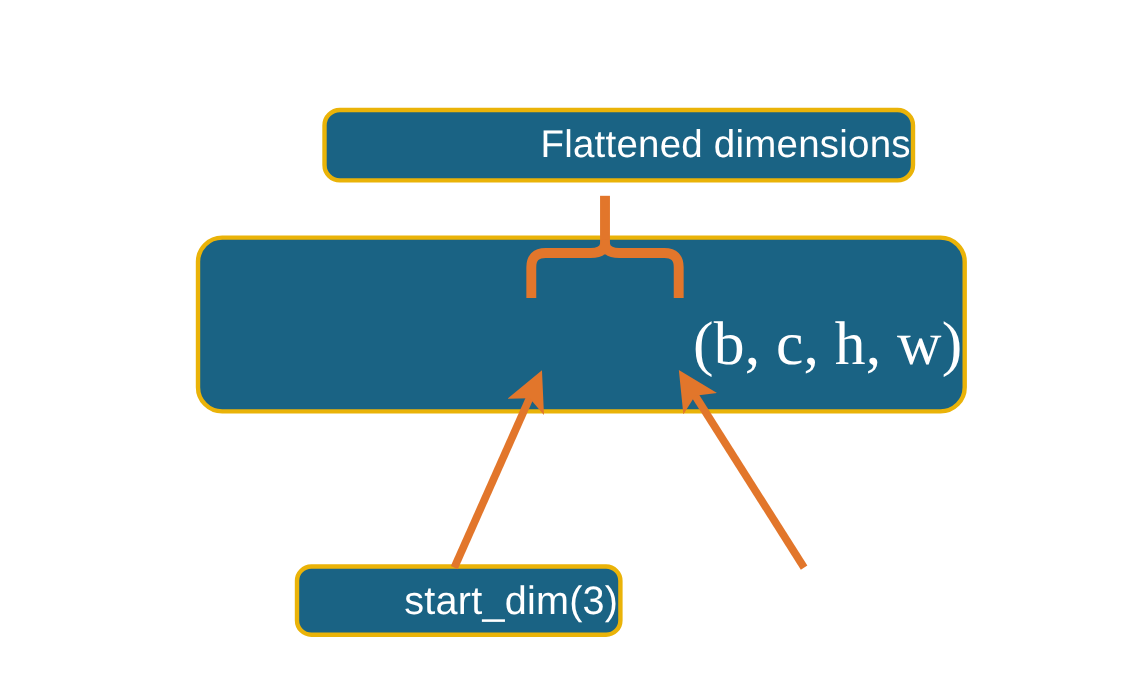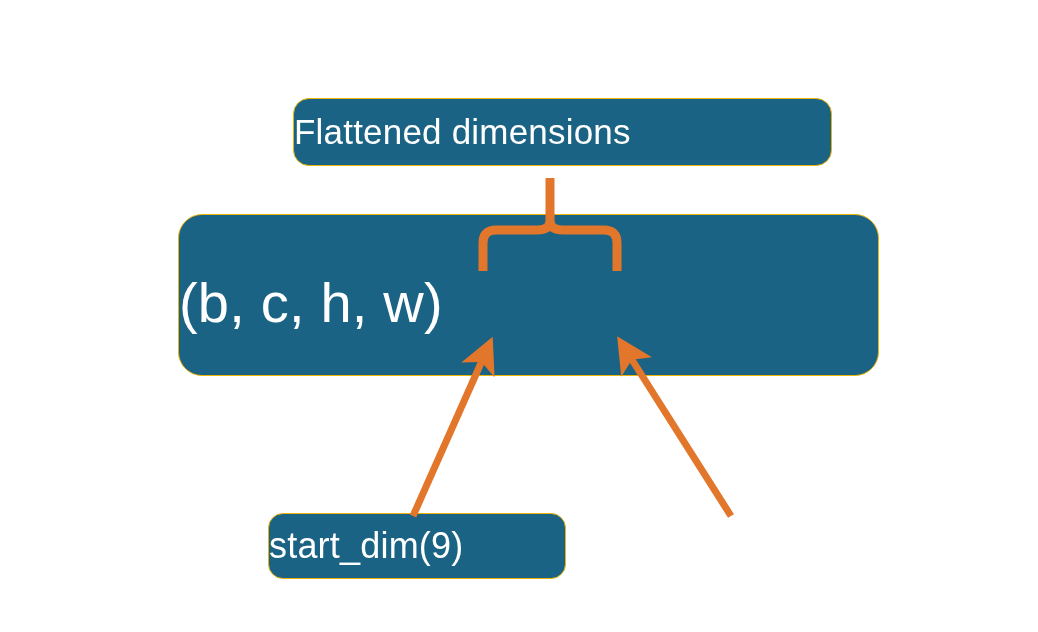--- a/index.html
+++ b/index.html
@@ -16,25 +16,25 @@
   #canvas {
     position: relative;
     width: 1038px;
     height: 632px;
     background: #ffffff;
   }
   .node {
     position: absolute;
     box-sizing: border-box;
     background: #1a6384;
-    border: 1px solid #eab308;
+    border: 4px solid #eab308;
     border-radius: 18px;
     display: flex;
     align-items: center;
-    justify-content: flex-start;
+    justify-content: flex-end;
     color: #ffffff;
     font-family: "Liberation Sans", sans-serif;
     font-weight: 400;
     letter-spacing: 0.2px;
     z-index: 2;
   }
   #node-flattened {
     left: 293px;
     top: 98px;
     width: 539px;
@@ -45,22 +45,23 @@
   #node-shape {
     left: 178px;
     top: 214px;
     width: 701px;
     height: 162px;
     border-radius: 24px;
     font-size: 56px;
   }
   #node-shape .shape-label {
     position: relative;
-    top: 8px;
+    top: 18px;
     line-height: 1;
+    font-family: Liberation Serif, serif;
   }
   #node-start {
     left: 268px;
     top: 513px;
     width: 298px;
     height: 66px;
     font-size: 36px;
     border-radius: 15px;
   }
   #node-end {
@@ -97,21 +98,21 @@
 
   <div class="node" id="node-flattened">
     <span>Flattened dimensions</span>
   </div>
 
   <div class="node" id="node-shape">
     <span class="shape-label">(b, c, h, w)</span>
   </div>
 
   <div class="node" id="node-start">
-    <span>start_dim(9)</span>
+    <span>start_dim(3)</span>
   </div>
 
 
   <svg id="overlay-brace" viewBox="0 0 1038 632">
 
     <path d="M 550 178 L 550 224" fill="none" stroke="#e2762b" stroke-width="9" stroke-linecap="butt"></path>
 
     <path d="M 483 271
              L 483 243
              Q 483 230 496 230

